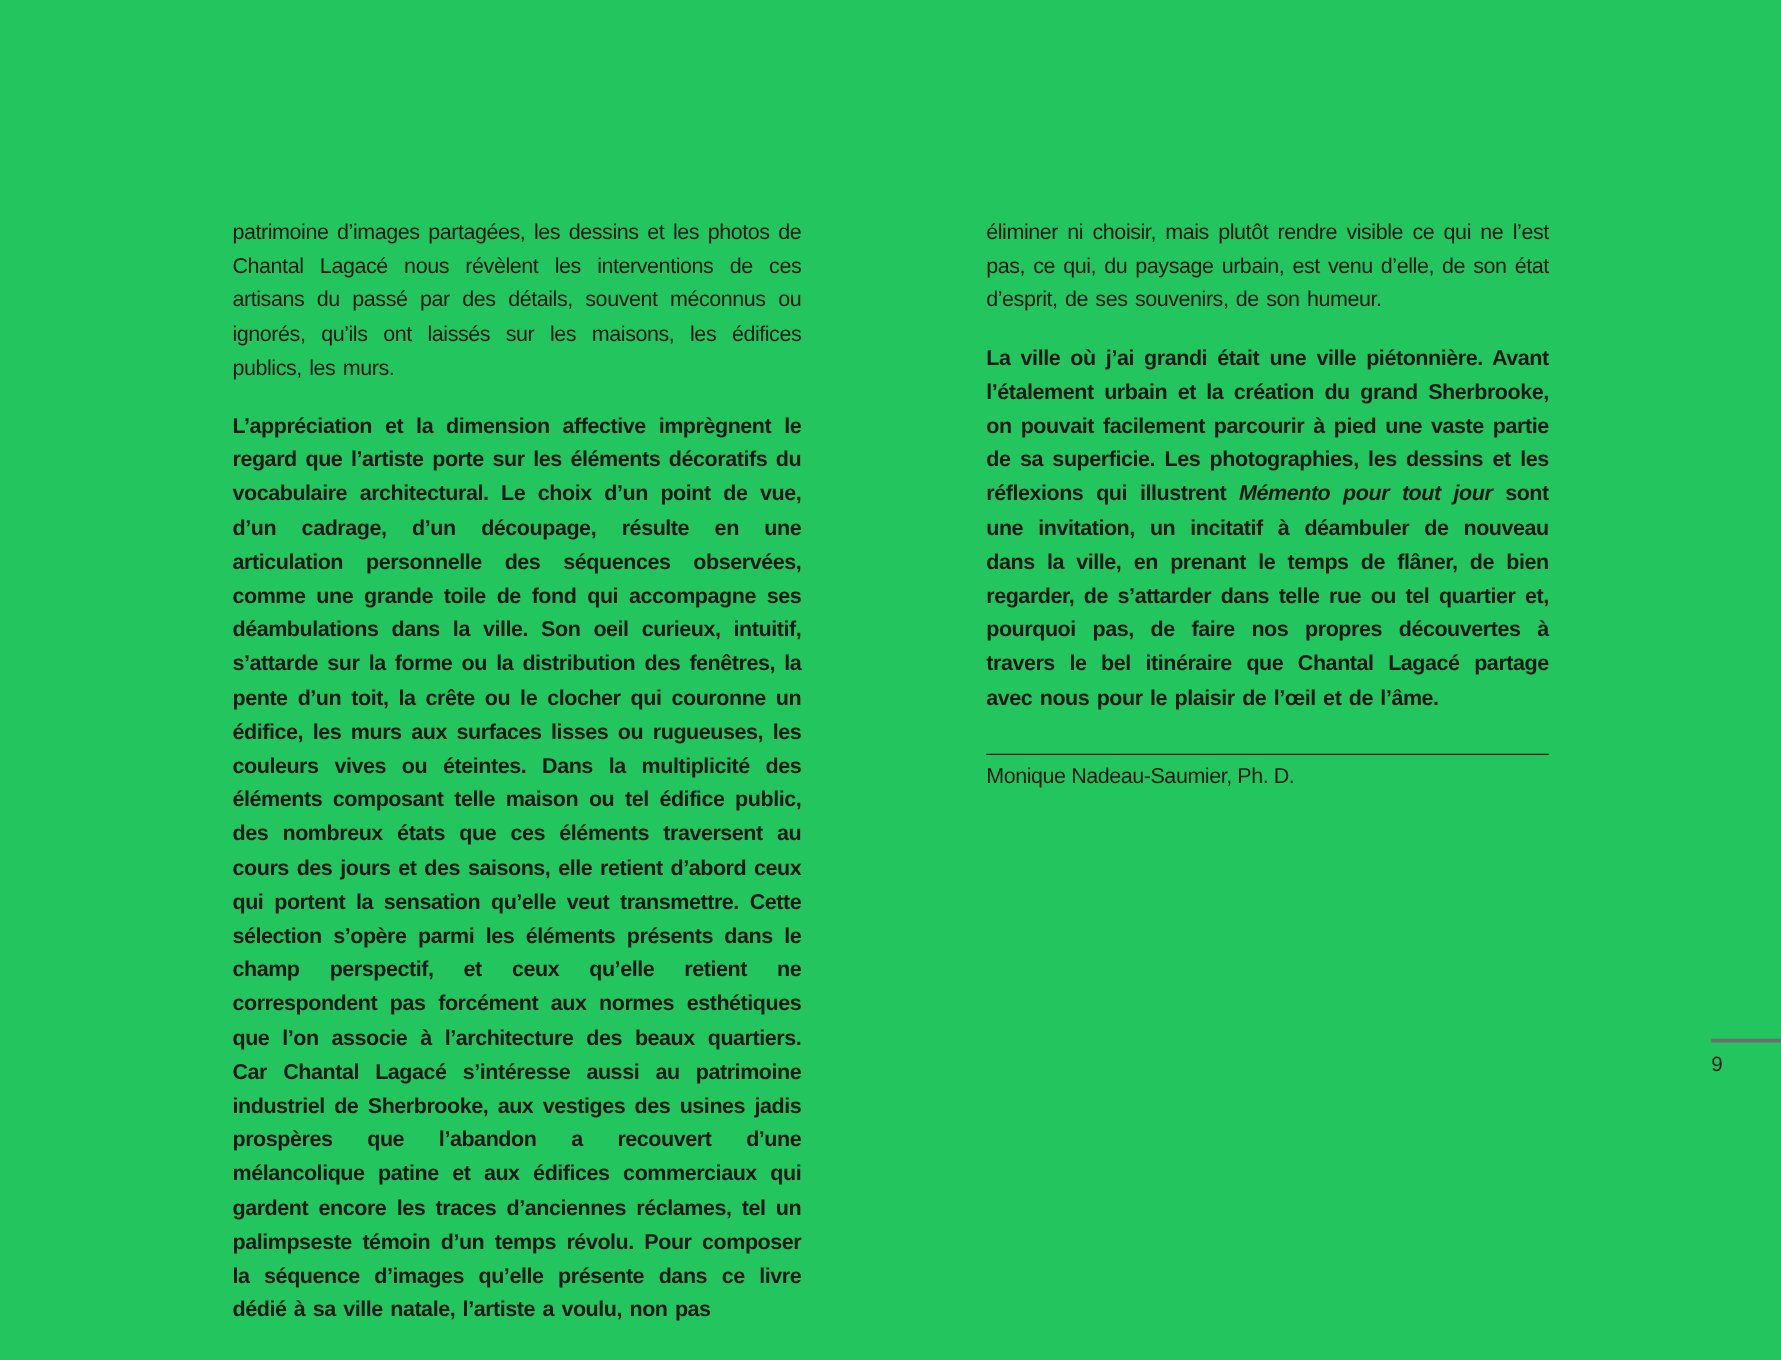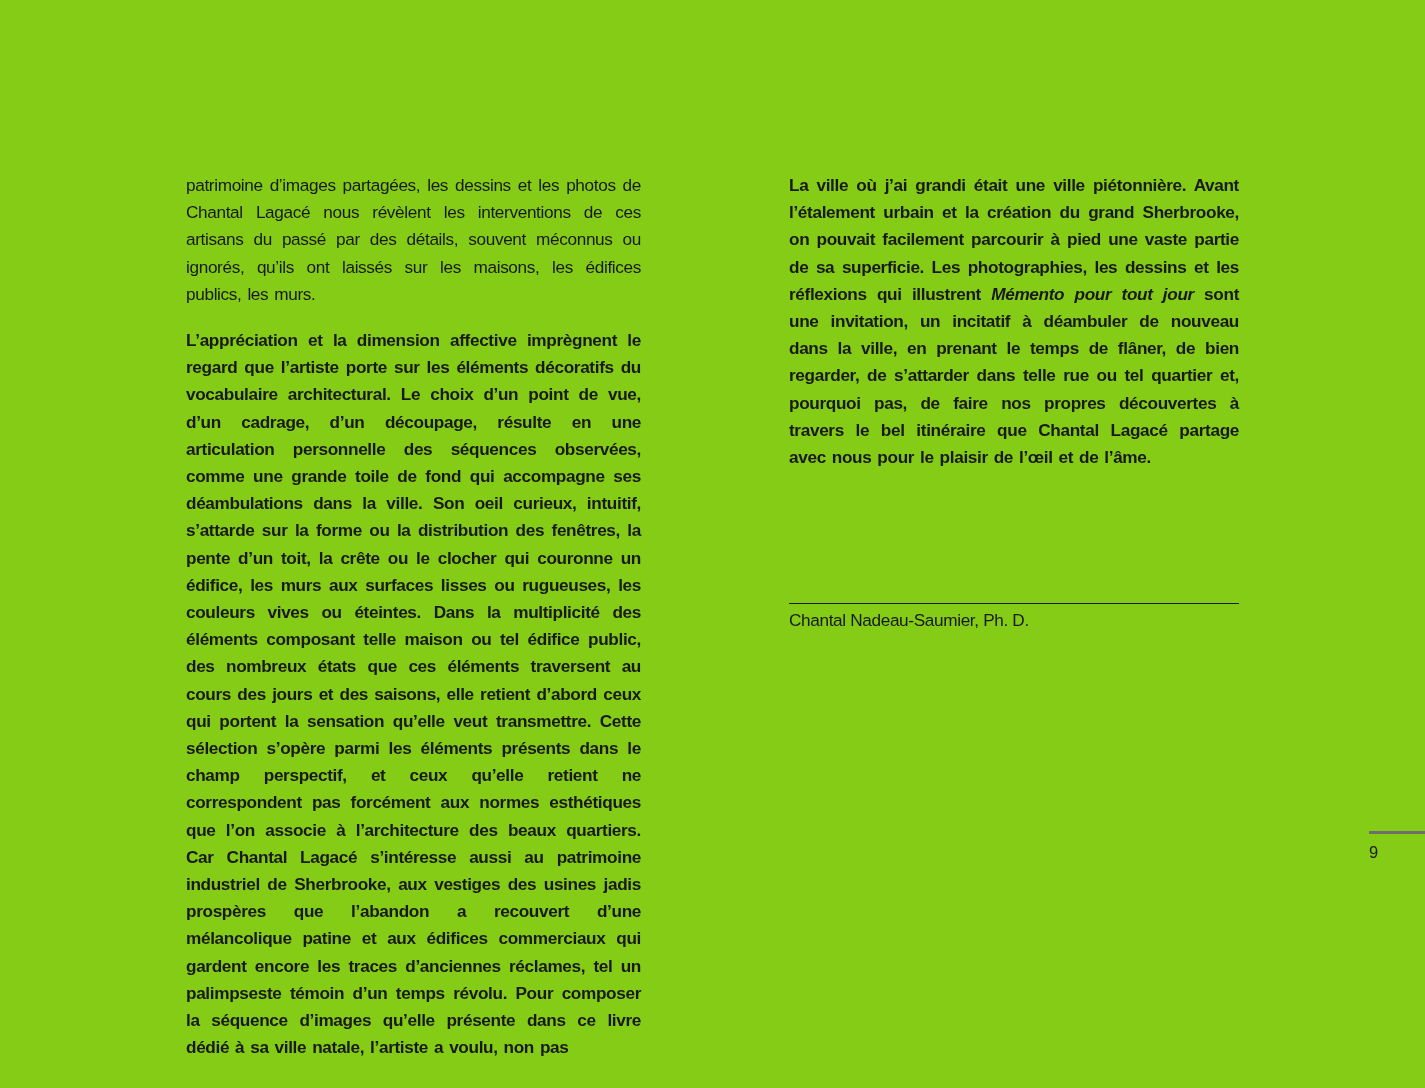--- a/index.html
+++ b/index.html
@@ -11,21 +11,21 @@
     width: 1425px;
     height: 1088px;
     position: relative;
     font-family: "Liberation Sans", sans-serif;
     color: #191919;
     overflow: hidden;
   }
   .page {
     position: absolute;
     inset: 0;
-    background: #84cc16;
+    background: #22c55e;
   }
   .col {
     position: absolute;
     top: 172px;
   }
   .col-left  { left: 186px; width: 455px; }
   .col-right { left: 789px; width: 450px; }
   p.body-par {
     margin: 0 0 19px 0;
     font-size: 17.2px;
@@ -74,24 +74,25 @@
 <body>
 
 <div class="page">
 
   <div class="col col-left">
     <p class="body-par">patrimoine d’images partagées, les dessins et les photos de Chantal Lagacé nous révèlent les interventions de ces artisans du passé par des détails, souvent méconnus ou ignorés, qu’ils ont laissés sur les maisons, les édifices publics, les murs.</p>
     <p class="body-par">L’appréciation et la dimension affective imprègnent le regard que l’artiste porte sur les éléments décoratifs du vocabulaire architectural. Le choix d’un point de vue, d’un cadrage, d’un découpage, résulte en une articulation personnelle des séquences observées, comme une grande toile de fond qui accompagne ses déambulations dans la ville. Son oeil curieux, intuitif, s’attarde sur la forme ou la distribution des fenêtres, la pente d’un toit, la crête ou le clocher qui couronne un édifice, les murs aux surfaces lisses ou rugueuses, les couleurs vives ou éteintes. Dans la multiplicité des éléments composant telle maison ou tel édifice public, des nombreux états que ces éléments traversent au cours des jours et des saisons, elle retient d’abord ceux qui portent la sensation qu’elle veut transmettre. Cette sélection s’opère parmi les éléments présents dans le champ perspectif, et ceux qu’elle retient ne correspondent pas forcément aux normes esthétiques que l’on associe à l’architecture des beaux quartiers. Car Chantal Lagacé s’intéresse aussi au patrimoine industriel de Sherbrooke, aux vestiges des usines jadis prospères que l’abandon a recouvert d’une mélancolique patine et aux édifices commerciaux qui gardent encore les traces d’anciennes réclames, tel un palimpseste témoin d’un temps révolu. Pour composer la séquence d’images qu’elle présente dans ce livre dédié à sa ville natale, l’artiste a voulu, non pas</p>
   </div>
 
   <div class="col col-right">
+    <p class="body-par">éliminer ni choisir, mais plutôt rendre visible ce qui ne l’est pas, ce qui, du paysage urbain, est venu d’elle, de son état d’esprit, de ses souvenirs, de son humeur.</p>
     <p class="body-par"><span>La ville où j’ai grandi était une ville piétonnière. Avant l’étalement urbain et la création du grand Sherbrooke, on pouvait facilement parcourir à pied une vaste partie de sa superficie. Les photographies, les dessins et les réflexions qui illustrent </span><span class="italic">Mémento pour tout jour</span><span> sont une invitation, un incitatif à déambuler de nouveau dans la ville, en prenant le temps de flâner, de bien regarder, de s’attarder dans telle rue ou tel quartier et, pourquoi pas, de faire nos propres découvertes à travers le bel itinéraire que Chantal Lagacé partage avec nous pour le plaisir de l’œil et de l’âme.</span></p>
   </div>
 
   <div class="signature">
     <div class="sig-rule"></div>
-    <div class="sig-name">Chantal Nadeau-Saumier, Ph. D.</div>
+    <div class="sig-name">Monique Nadeau-Saumier, Ph. D.</div>
   </div>
 
   <div class="folio-rule"></div>
   <div class="folio">9</div>
 
 </div>
 
 </body></html>

